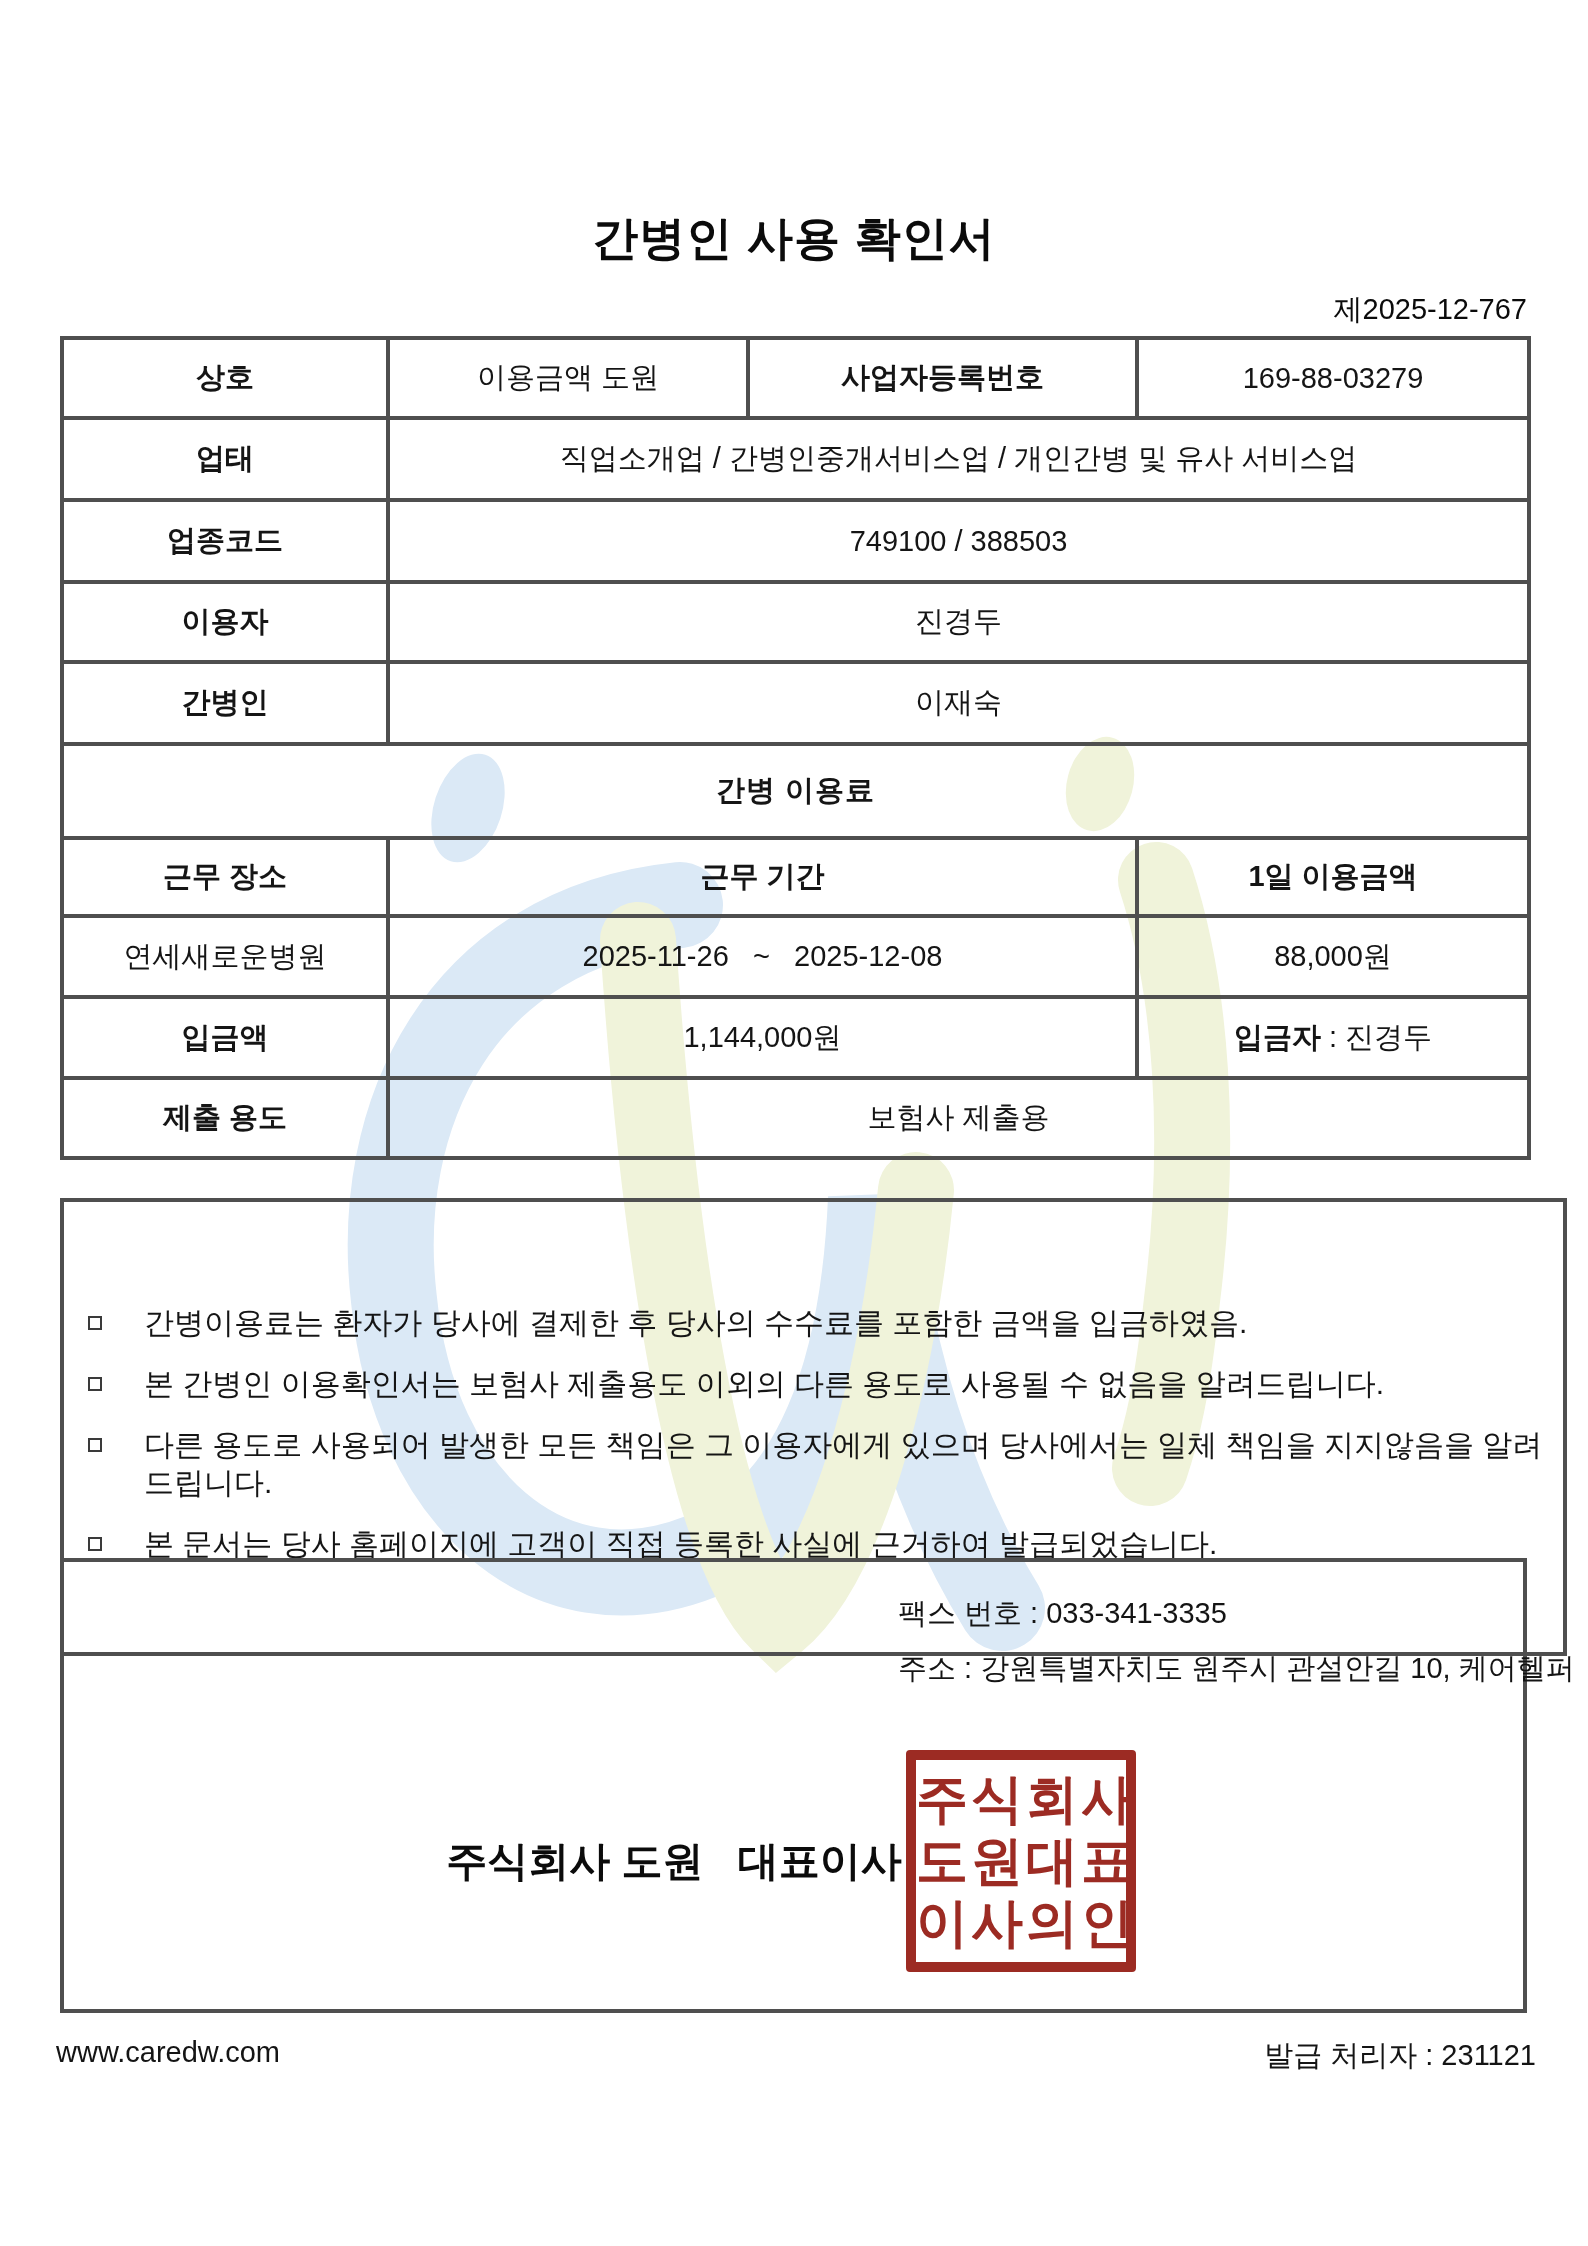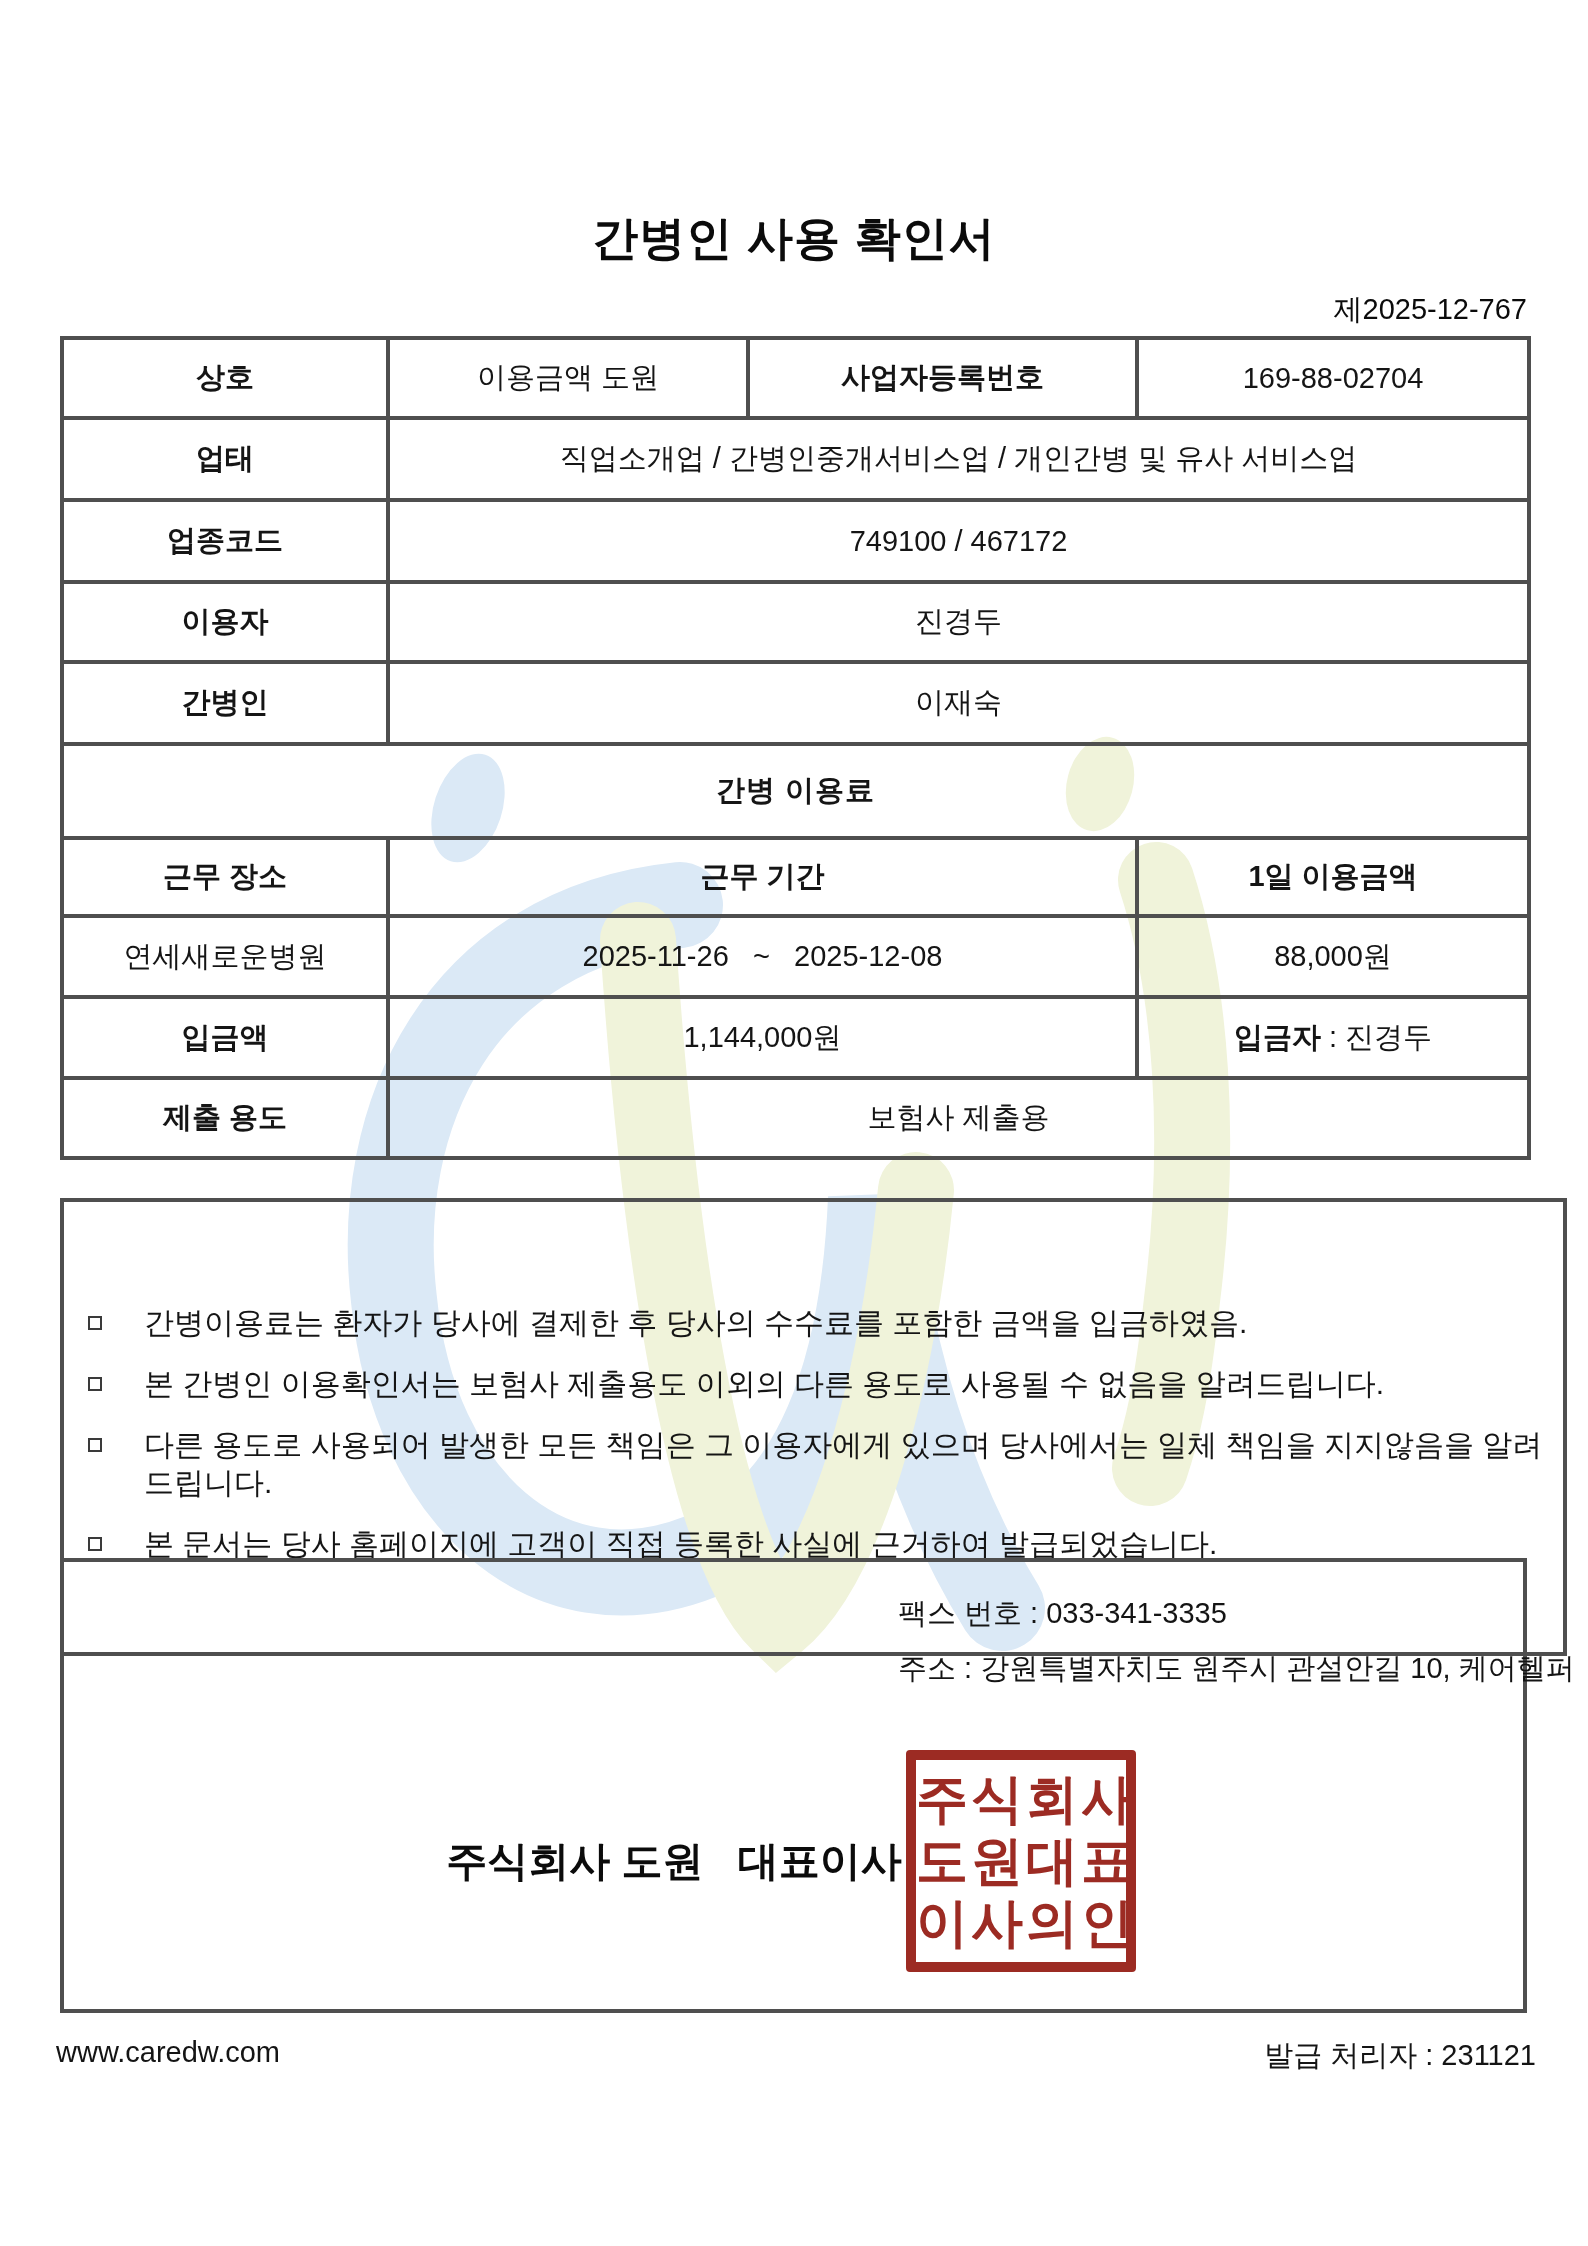--- a/index.html
+++ b/index.html
@@ -121,29 +121,29 @@
           <col style="width:326px">
           <col style="width:360px">
           <col style="width:389px">
           <col style="width:392px">
         </colgroup>
       <tbody>
           <tr class="h76">
         <td class="lbl h76">상호</td>
         <td>이용금액 도원</td>
         <td class="lbl">사업자등록번호</td>
-        <td>169-88-02704</td>
+        <td>169-88-03279</td>
       </tr>
       <tr class="h78">
         <td class="lbl h78">업태</td>
         <td colspan="3">직업소개업 / 간병인중개서비스업 / 개인간병 및 유사 서비스업</td>
       </tr>
       <tr class="h78">
         <td class="lbl h78">업종코드</td>
-        <td colspan="3">749100 / 467172</td>
+        <td colspan="3">749100 / 388503</td>
       </tr>
       <tr class="h76">
         <td class="lbl h76">이용자</td>
         <td colspan="3">진경두</td>
       </tr>
       <tr class="h78">
         <td class="lbl h78">간병인</td>
         <td colspan="3">이재숙</td>
       </tr>
       <tr class="h90">

